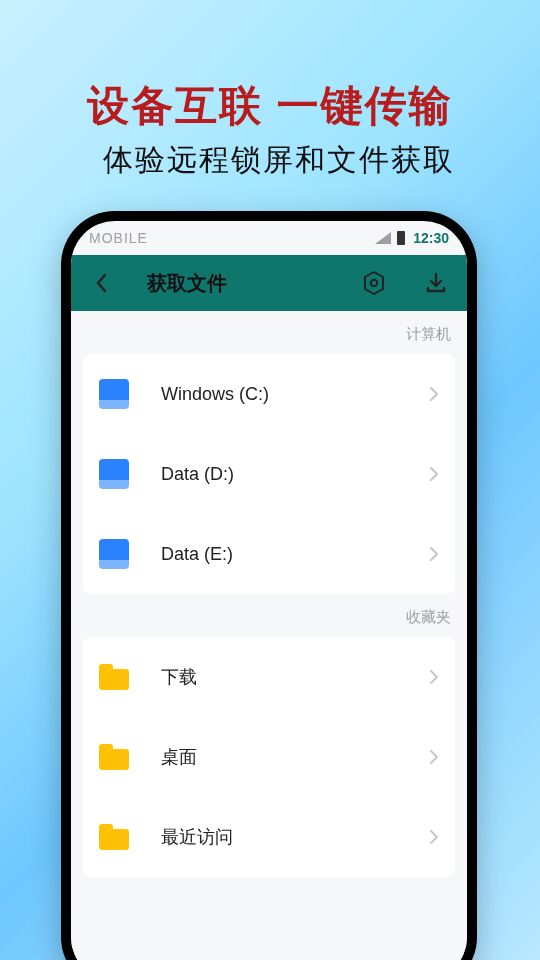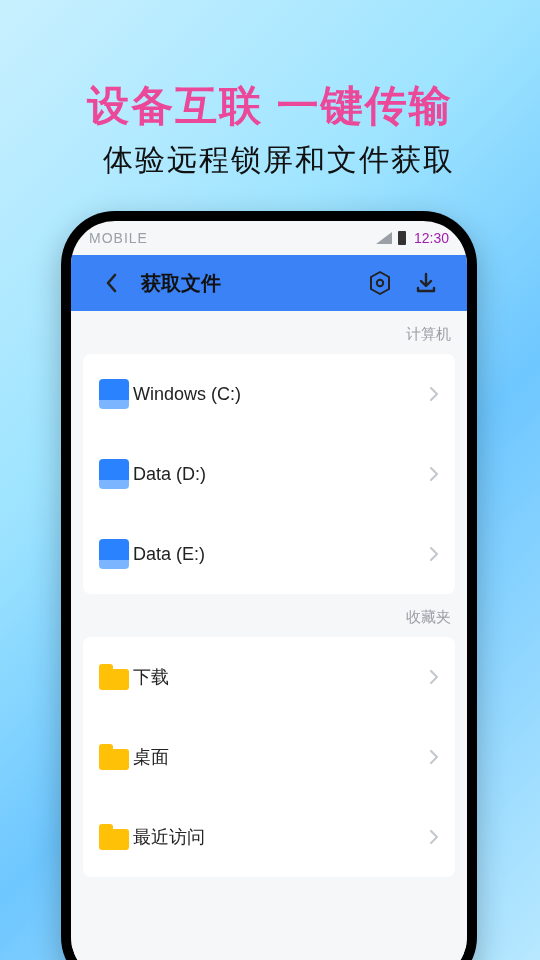--- a/index.html
+++ b/index.html
@@ -7,21 +7,21 @@
   body {
     background: linear-gradient(135deg, #c8f0ff 0%, #9ee4ff 35%, #6ec7ff 60%, #b7e8ff 100%);
   }
   .headline {
     text-align: center;
     padding-top: 78px;
   }
   .headline-main {
     font-size: 42px;
     font-weight: 800;
-    color: #ec4899;
+    color: #b91c1c;
     letter-spacing: 2px;
   }
   .headline-sub {
     font-size: 30px;
     color: #111;
     margin-top: 6px;
     letter-spacing: 2px;
     margin-left: 18px;
   }
 
@@ -52,30 +52,30 @@
     display: flex;
     align-items: center;
     padding: 17px 18px;
     font-size: 14px;
     color: #9aa0a6;
   }
   .statusbar .carrier { letter-spacing: 1px; }
   .statusbar .spacer { flex: 1; }
   .statusbar .sig { width: 0; height: 0; margin-right: 6px; border-style: solid; border-width: 0 0 12px 16px; border-color: transparent transparent #9aa0a6 transparent; }
   .statusbar .bat { width: 8px; height: 14px; background:#333; margin-right: 8px; border-radius:1px; }
-  .statusbar .time { color:#a21caf; font-weight:400; }
+  .statusbar .time { color:#0f766e; font-weight:700; }
 
   
   .appbar {
     height: 56px;
-    background: #3b82f6;
+    background: #0f766e;
     display: flex;
     align-items: center;
-    padding: 0 24px;
-    gap: 12px;
+    padding: 0 14px;
+    gap: 28px;
   }
   .appbar .title { font-size: 20px; font-weight: 600; color:#111; }
   .appbar .grow { flex:1; }
   .iconbtn { width: 34px; height:34px; display:flex; align-items:center; justify-content:center; color:#222; }
   .iconbtn svg { display:block; }
 
   
   .content { background:#f6f7f8; padding: 0 0 0 0; height: calc(100% - 88px); overflow:hidden; }
   .section-label {
     font-size: 15px;
@@ -87,21 +87,21 @@
     margin: 0 12px;
     background:#fff;
     border-radius: 8px;
     overflow:hidden;
   }
   .row {
     height: 80px;
     display:flex;
     align-items:center;
     padding: 0 16px;
-    gap: 4px;
+    gap: 32px;
   }
   .row + .row {  }
   .drive-icon {
     width: 30px; height: 30px;
     background: linear-gradient(180deg, #2a82ff 0%, #2a82ff 70%, #7bb5ff 70%, #7bb5ff 100%);
     border-radius: 4px;
   }
   .folder-icon {
     width: 30px; height: 26px; position:relative;
   }

